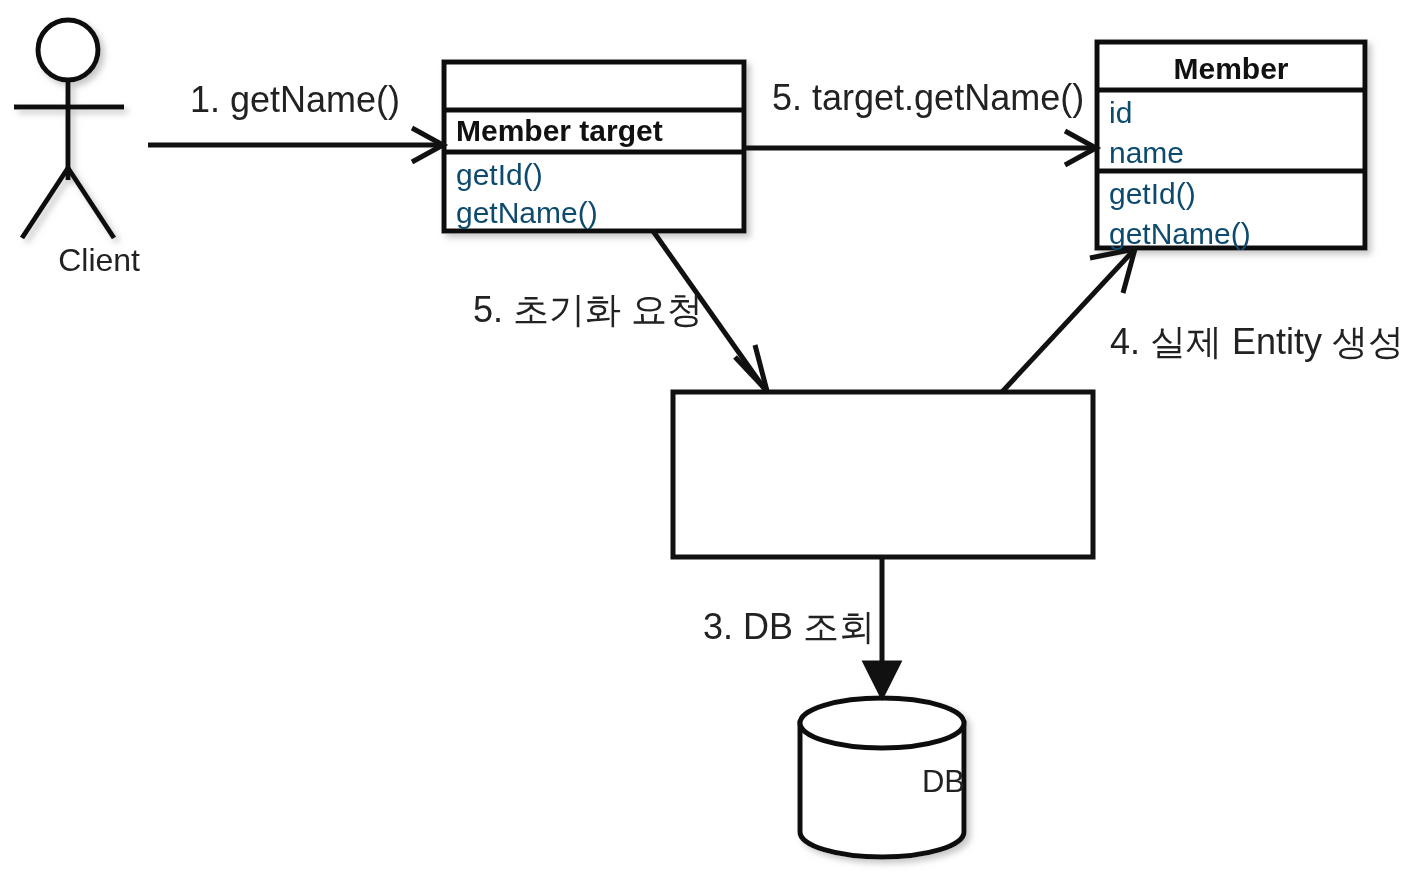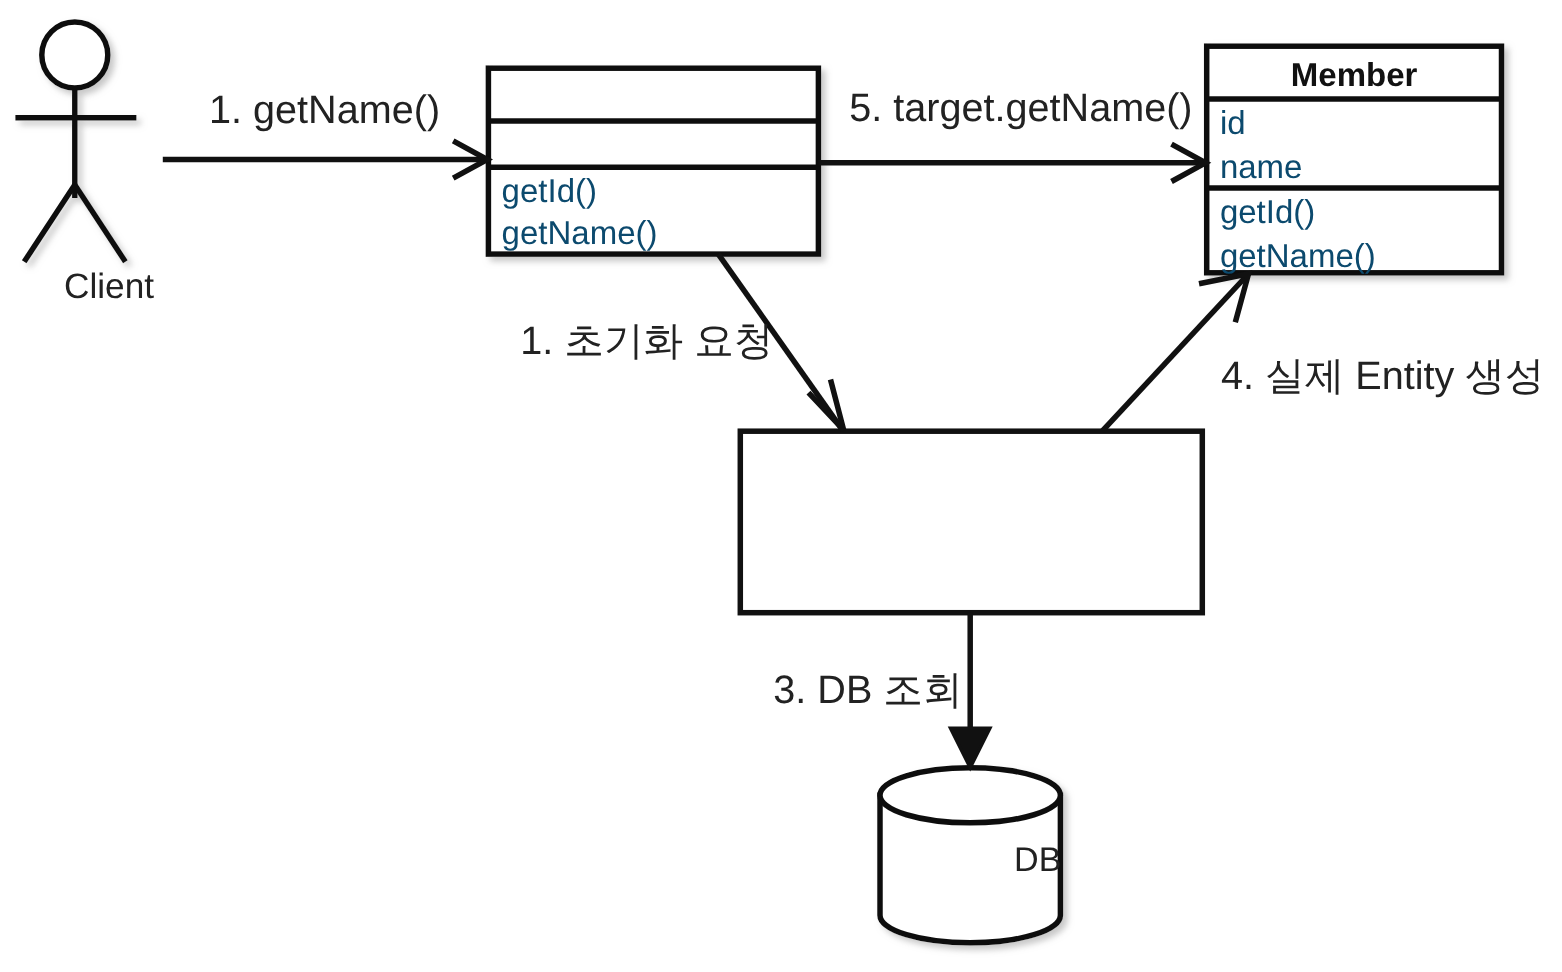--- a/index.html
+++ b/index.html
@@ -159,30 +159,31 @@
 
     <g>
       <line x1="882" y1="557" x2="882" y2="670" stroke="#111111" stroke-width="5"></line>
       <polygon points="864,662 900,662 882,698" fill="#111111" stroke="#111111" stroke-width="3" stroke-linejoin="miter"></polygon>
     </g>
 
   </svg>
 
   <div class="txt actor-label">Client</div>
 
+  <div class="cls-row bold mp-attr">Member target</div>
   <div class="cls-row mp-op1">getId()</div>
   <div class="cls-row mp-op2">getName()</div>
 
   <div class="cls-title mb-title">Member</div>
   <div class="cls-row mb-attr1">id</div>
   <div class="cls-row mb-attr2">name</div>
   <div class="cls-row mb-op1">getId()</div>
   <div class="cls-row mb-op2">getName()</div>
 
   <div class="txt db-label">DB</div>
 
   <div class="txt step-label step-1">1. getName()</div>
-  <div class="txt step-label step-2">1. 초기화 요청</div>
+  <div class="txt step-label step-2">5. 초기화 요청</div>
   <div class="txt step-label step-3">3. DB 조회</div>
   <div class="txt step-label step-4">4. 실제 Entity 생성</div>
   <div class="txt step-label step-5">5. target.getName()</div>
 
 </div>
 
 </body></html>

